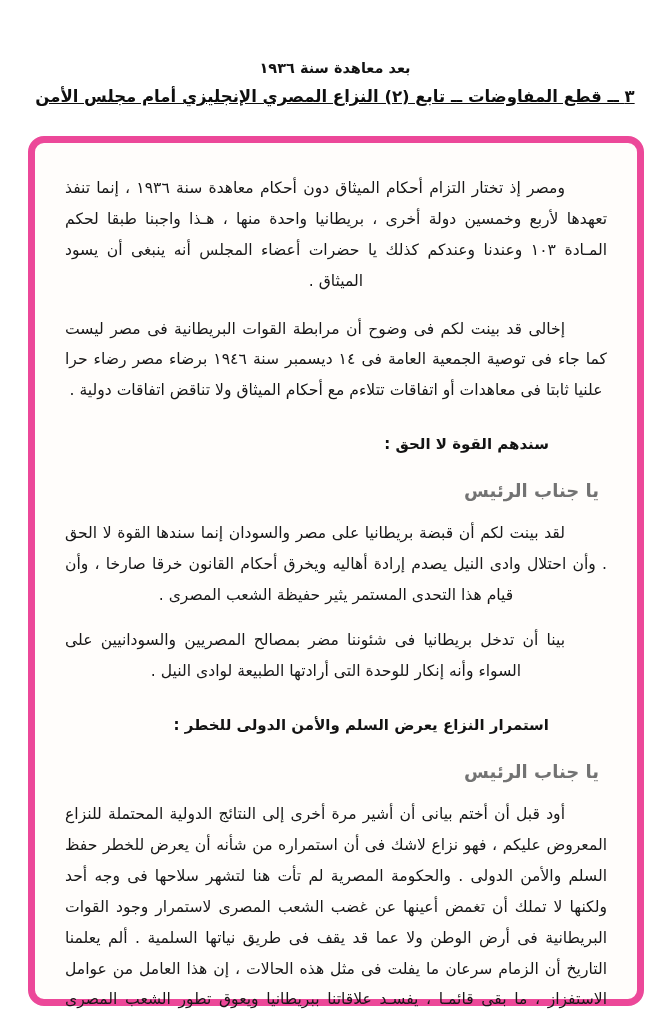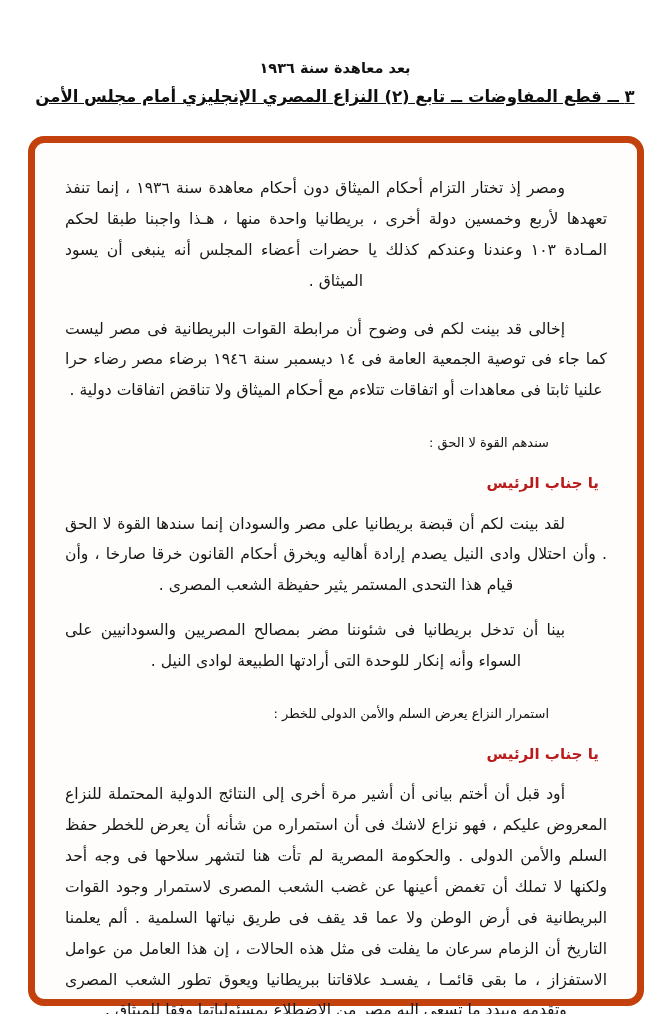--- a/index.html
+++ b/index.html
@@ -43,52 +43,52 @@
     font-weight: bold;
     color: #161616;
   }
   
   .green-frame {
     position: absolute;
     top: 136px;
     left: 28px;
     width: 602px;
     height: 856px;
-    border: 7px solid #c2410c;
+    border: 7px solid #ec4899;
     border-radius: 16px;
     background: #fffdfb;
     box-sizing: content-box;
   }
   .frame-inner {
     padding: 30px 30px 0 30px;
     font-size: 15.6px;
     line-height: 1.98;
   }
   
   .para {
     margin: 0 0 17px 0;
     text-align: justify;
     text-align-last: center;
     text-indent: 42px;
     color: #171717;
   }
   .para.tight { margin-bottom: 14px; }
   .section-heading {
-    font-size: 13px;
-    font-weight: 400;
+    font-size: 15px;
+    font-weight: 700;
     margin: 24px 58px 13px 0;
     text-align: right;
     color: #131313;
   }
   .salutation {
-    font-size: 15px;
+    font-size: 18px;
     font-weight: bold;
     margin: 0 8px 10px 0;
     text-align: right;
-    color: #b91c1c;
+    color: #737373;
   }
 </style>
 </head>
 <body>
 
 <div class="doc-header">
   <div class="hdr-line1">بعد معاهدة سنة ١٩٣٦</div>
   <div class="hdr-line2">٣ ــ قطع المفاوضات ــ تابع (٢) النزاع المصري الإنجليزي أمام مجلس الأمن</div>
 </div>
 

